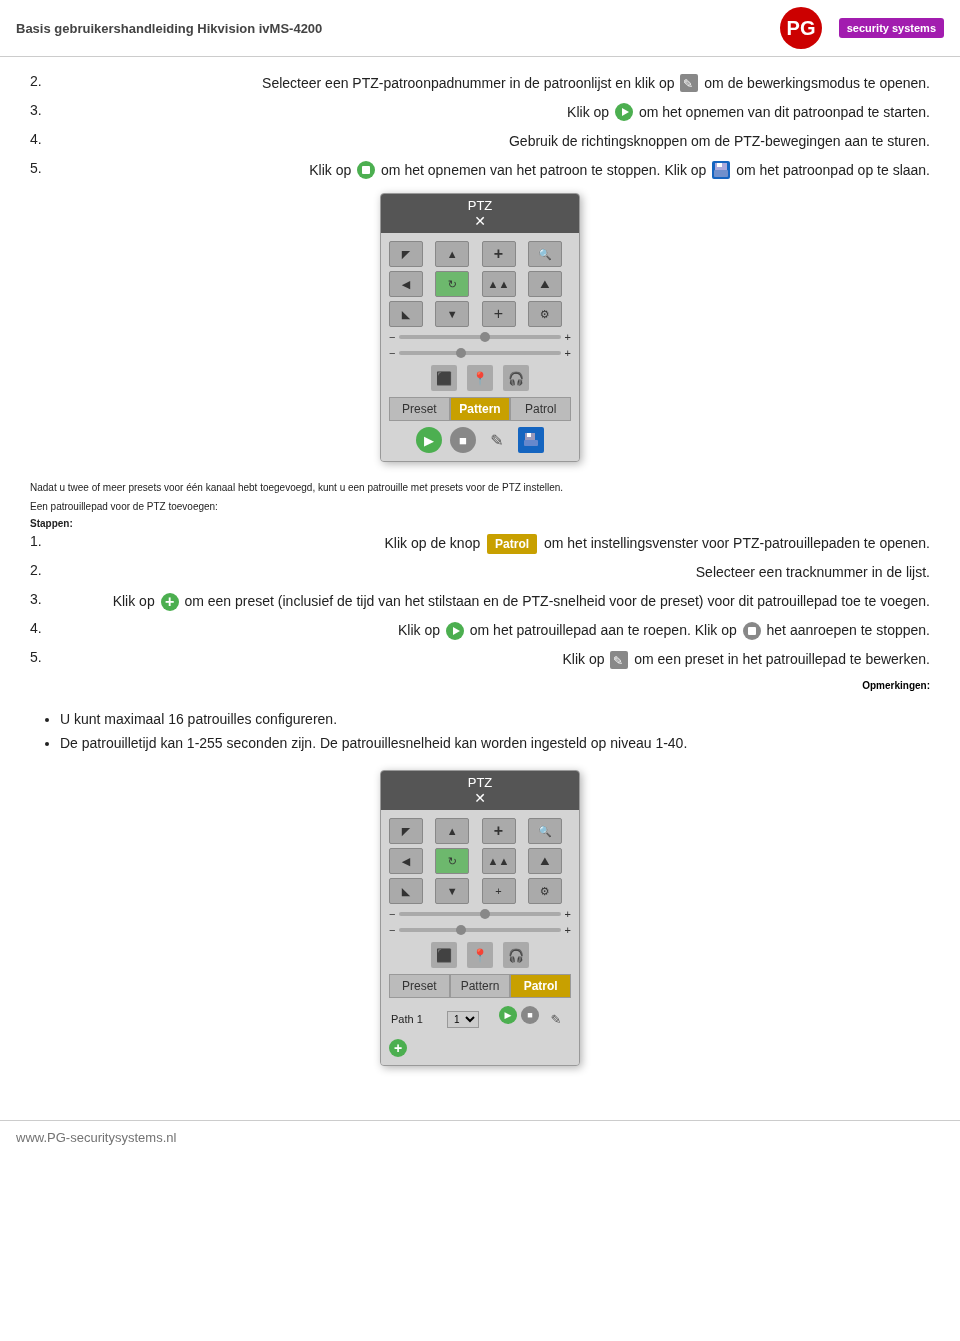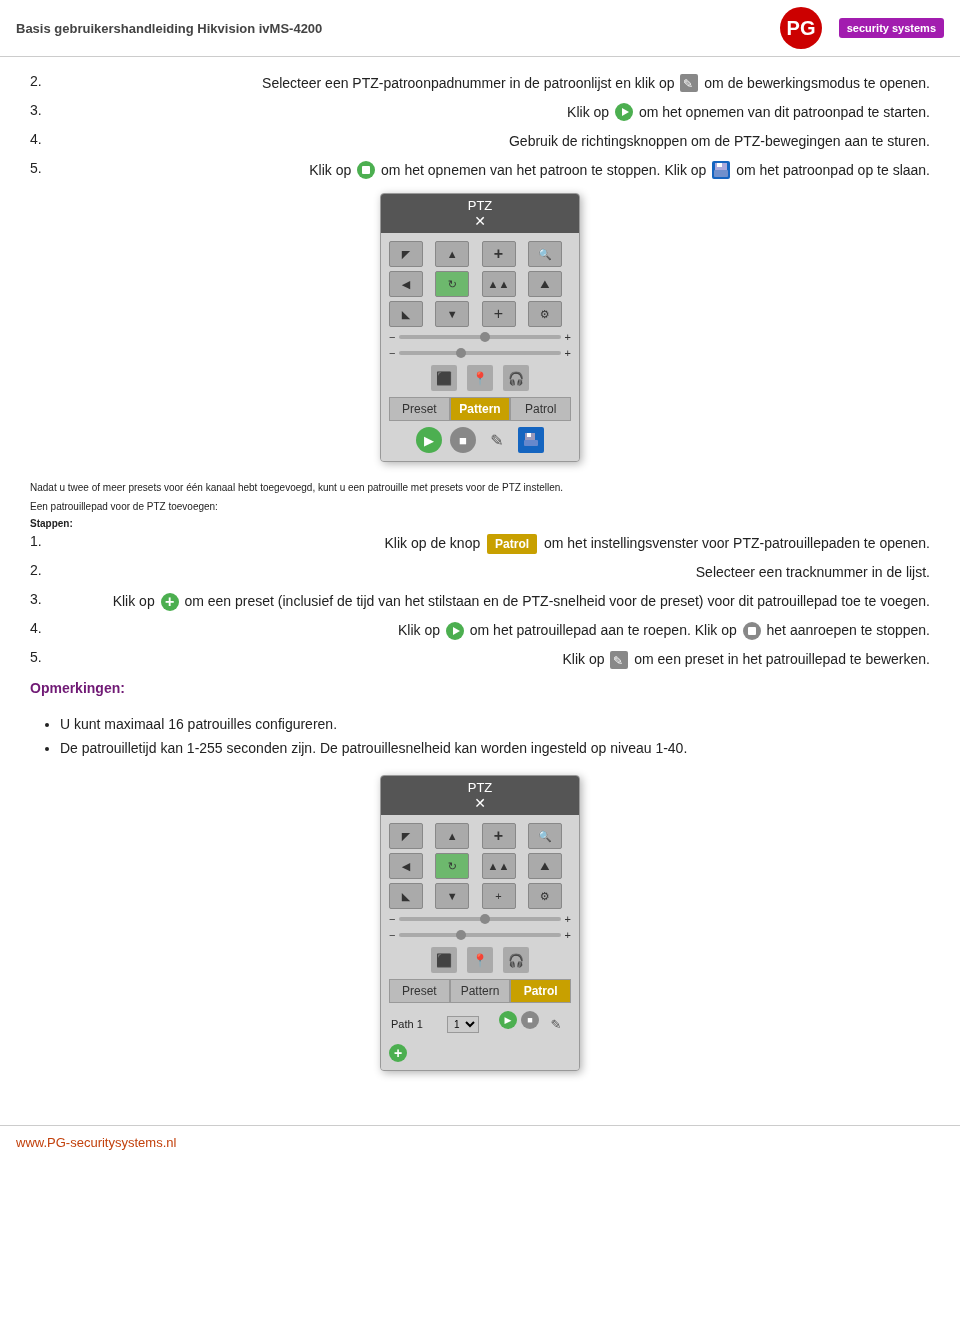--- a/index.html
+++ b/index.html
@@ -243,45 +243,46 @@
       font-size: 12px;
       font-weight: bold;
       padding: 1px 8px;
       border-radius: 2px;
       vertical-align: middle;
       margin: 0 3px;
     }
 
     
     .opmerkingen {
-      color: #701a75;
-      font-weight: bold;
-      font-size: 14px;
+      color: #000000;
+      font-weight: bold;
+      font-size: 10px;
       margin-top: 10px;
+      text-align: right;
     }
     .bullet-list {
       list-style: disc;
       margin-left: 30px;
       margin-top: 18px;
     }
     .bullet-list li {
       font-size: 14px;
       margin-bottom: 3px;
       line-height: 1.5;
     }
 
     
     .footer {
       border-top: 1px solid #ccc;
       padding: 8px 16px;
       margin-top: 20px;
     }
     .footer-url {
       font-size: 13px;
-      color: #c2410c;
+      color: #737373;
     }
 
     
     .ptz-dialog2 {
       width: 200px;
       background: #d4d4d4;
       border: 1px solid #999;
       border-radius: 4px;
       overflow: hidden;
       box-shadow: 2px 2px 8px rgba(0,0,0,0.3);

